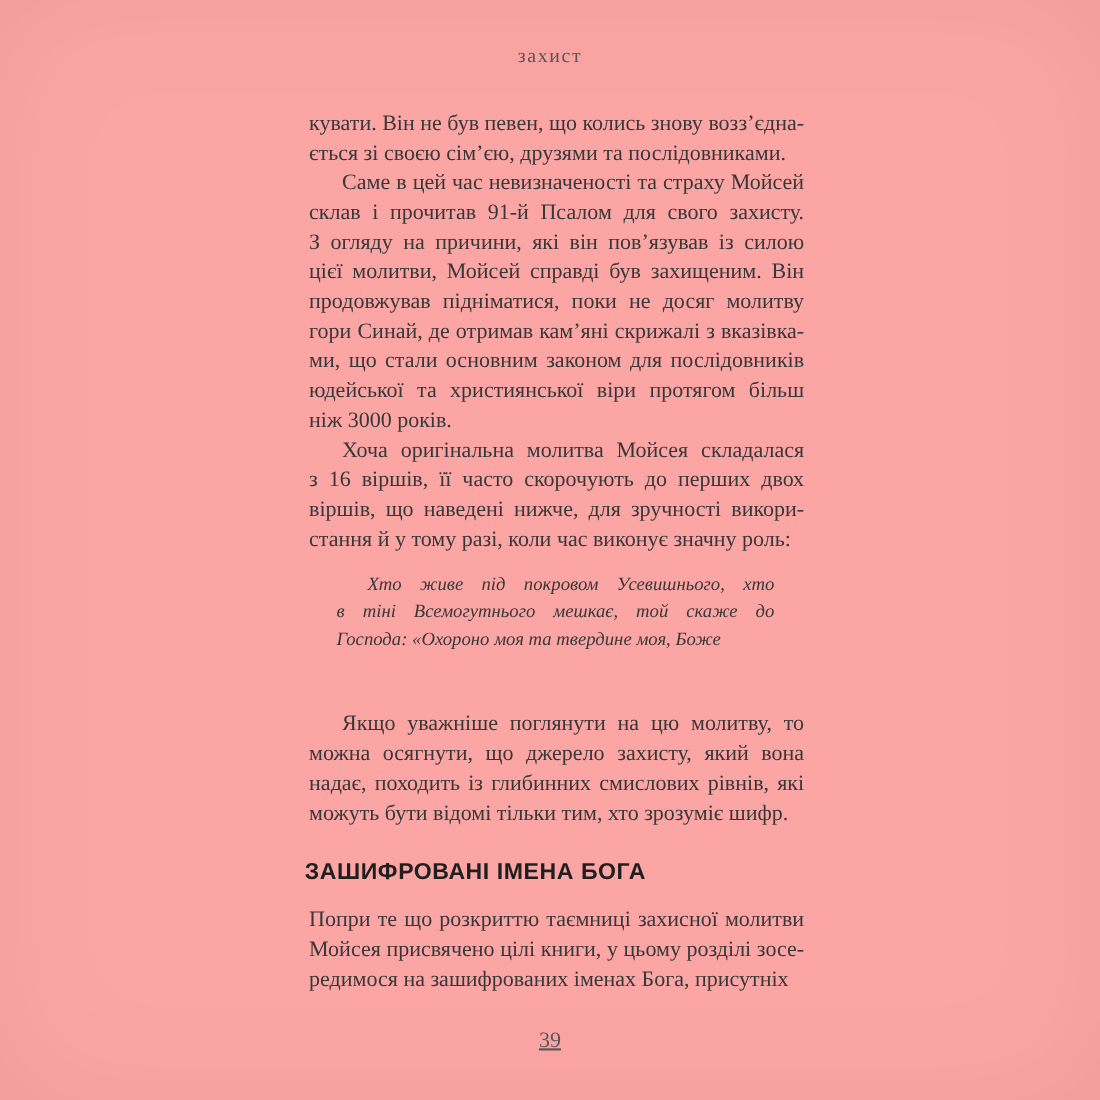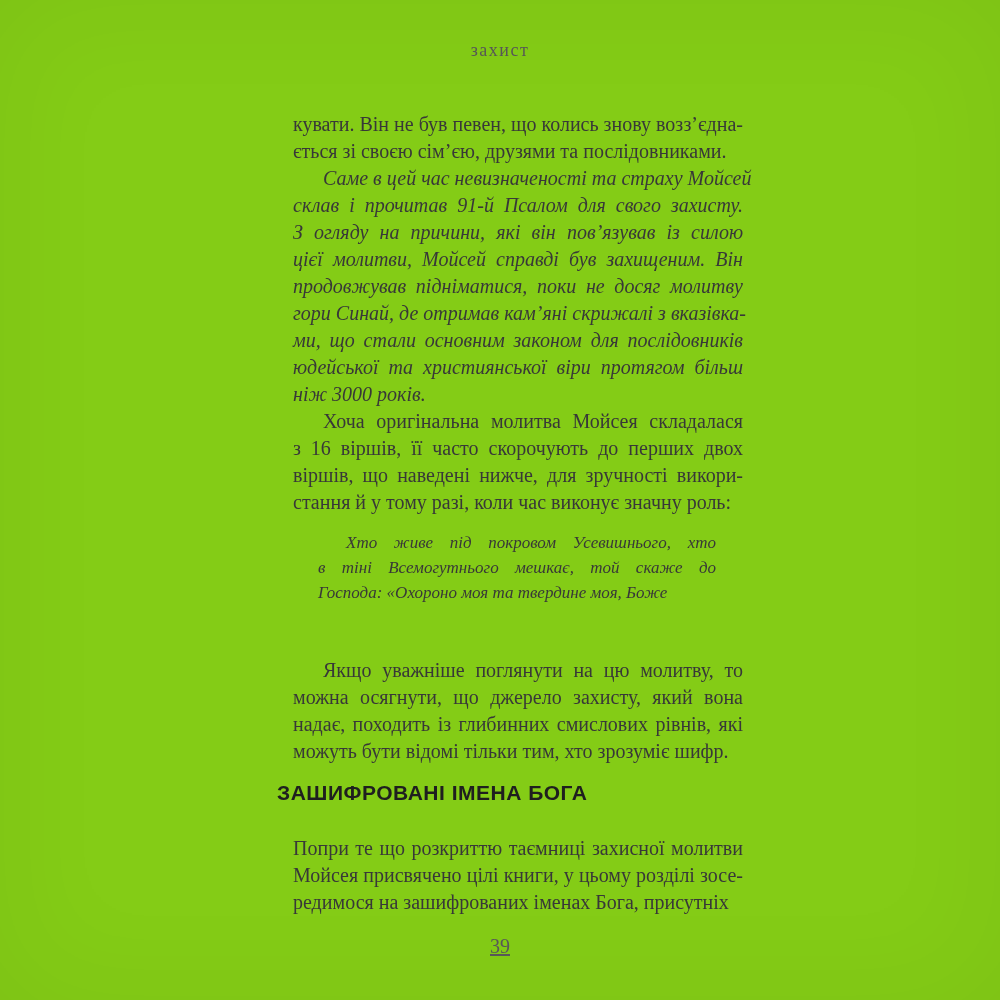--- a/index.html
+++ b/index.html
@@ -6,54 +6,54 @@
     margin: 0;
     padding: 0;
     width: 1000px;
     height: 1000px;
     background: #ffffff;
   }
   .sheet {
     position: relative;
     width: 1000px;
     height: 1000px;
-    background: #84cc16;
+    background: #fca5a5;
     box-shadow: inset 0 0 120px rgba(0,0,0,0.05);
     font-family: "Liberation Serif", "DejaVu Serif", serif;
     color: #383838;
     overflow: hidden;
   }
   .runhead {
     position: absolute;
     top: 40px;
     left: 0;
     width: 100%;
     text-align: center;
     font-size: 18px;
     line-height: 20px;
     letter-spacing: 1.5px;
     color: #575757;
   }
   .para {
     position: absolute;
     left: 277px;
     width: 450px;
-    margin: 16px;
+    margin: 4px;
     font-size: 20px;
     line-height: 27px;
   }
   .jline {
     white-space: nowrap;
     text-align: justify;
     text-align-last: justify;
   }
   .para .jline:last-child { text-align-last: left; }
   .indent .jline:first-child { text-indent: 30px; }
   .p1 { top: 95px; }
-  .p2 { top: 149px; font-style: italic; }
+  .p2 { top: 149px; }
   .p3 { top: 392px; }
   .quote {
     top: 514px;
     left: 302px;
     width: 398px;
     font-style: italic;
     font-size: 17px;
     line-height: 25px;
   }
   .quote .jline:first-child { text-indent: 28px; }

